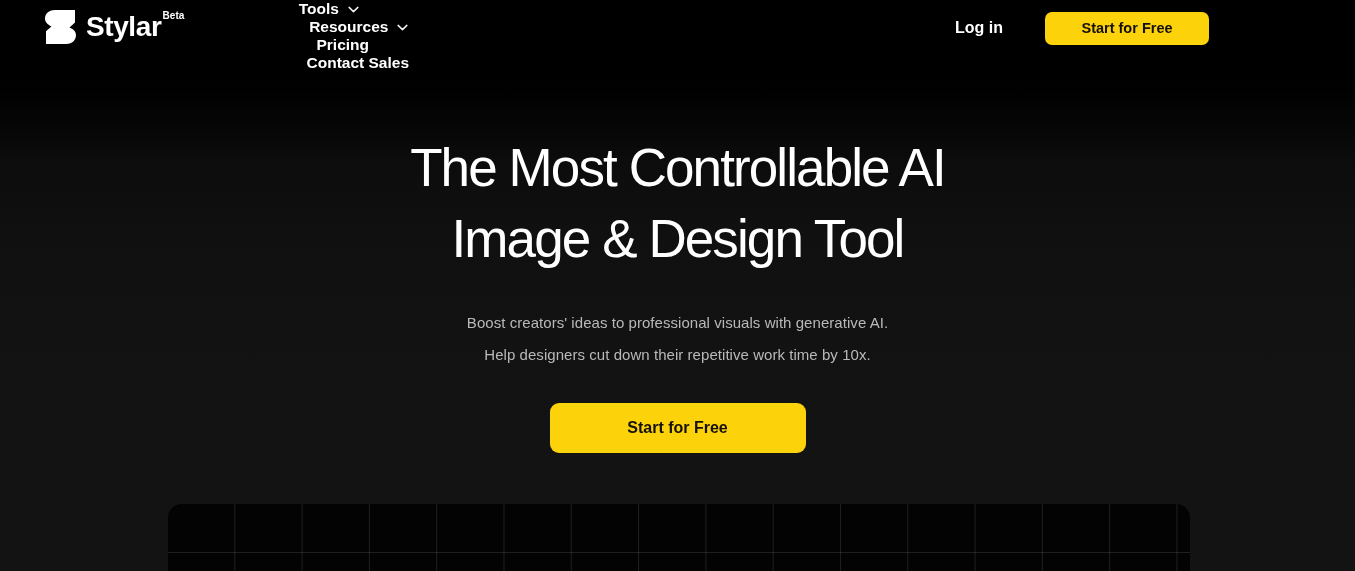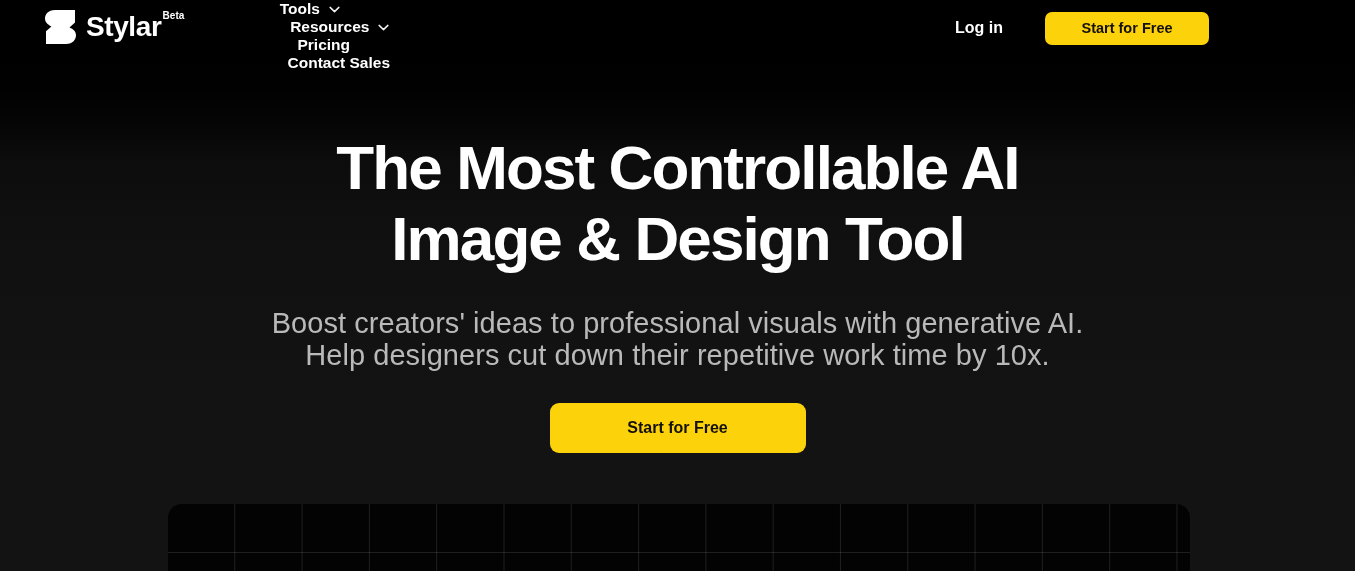--- a/index.html
+++ b/index.html
@@ -36,20 +36,21 @@
   
   .header {
     position:absolute;
     top:0; left:0;
     width:1252px;
     height:56px;
     background:#000000;
     display:flex;
     align-items:flex-end;
     z-index:20;
+    gap:19px;
   }
 
   .brand {
     display:flex;
     align-items:flex-start;
     margin-left:45px;
     height:56px;
     padding-top:10px;
     cursor:pointer;
   }
@@ -144,31 +145,31 @@
   .hero {
     position:absolute;
     top:56px; left:0;
     width:1355px;
     text-align:center;
     z-index:10;
   }
   .headline {
     margin-top:76px;
     color:#ffffff;
-    font-size:62px;
+    font-size:53px;
     line-height:71px;
-    font-weight:bold;
+    font-weight:normal;
     letter-spacing:-1.9px;
   }
   .headline-line { display:block; }
 
   .subtitle {
     margin-top:33px;
     color:#b9b9b9;
-    font-size:29px;
+    font-size:15px;
     line-height:32px;
     font-weight:normal;
     letter-spacing:0.05px;
   }
   .subtitle-line { display:block; }
 
   .hero-cta-wrap {
     margin-top:32px;
     display:flex;
     justify-content:center;

